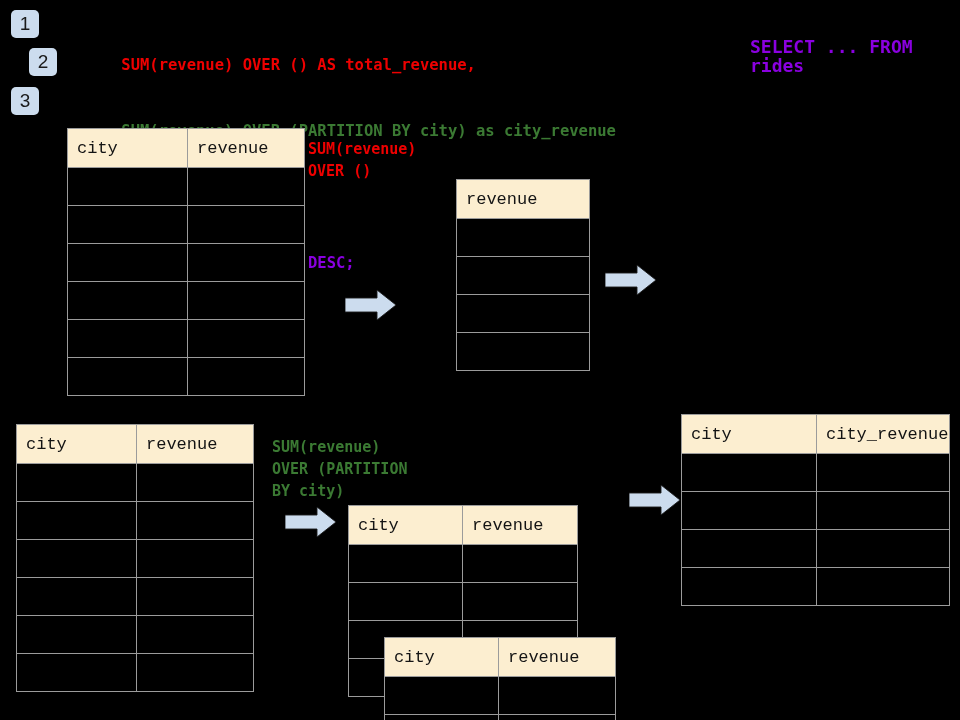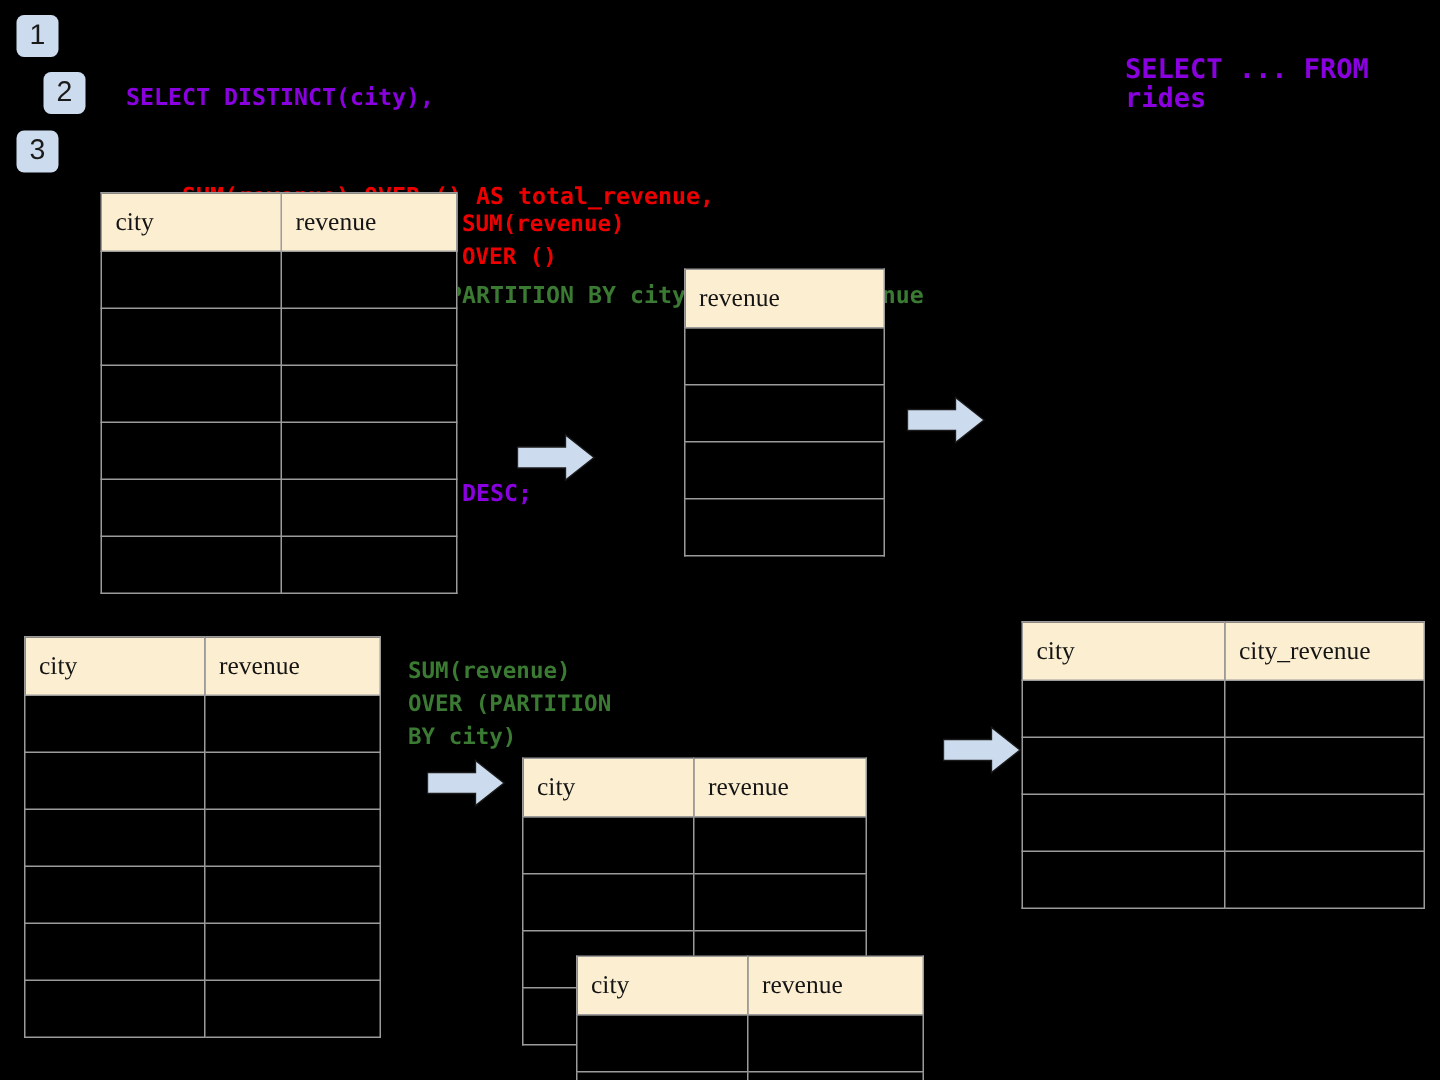--- a/index.html
+++ b/index.html
@@ -71,21 +71,21 @@
   }
   .tbl td, .tbl th {
     border: 1px solid #9b9b9b;
     padding: 0;
     height: 37px;
     background: #000000;
   }
   .tbl th {
     background: #fceed0;
     color: #141414;
-    font-family: Liberation Serif, serif;
+    font-family: Liberation Mono, monospace;
     font-size: 17px;
     font-weight: normal;
     text-align: left;
     padding-left: 9px;
     height: 38px;
   }
 
   #tbl-rides-top     { left: 67px;  top: 128px; width: 238px; }
   #tbl-rides-top col.c1 { width: 120px; }
   #tbl-revenue-total { left: 456px; top: 179px; width: 134px; }
@@ -110,21 +110,20 @@
   #arrow-4 { left: 629px; top: 483px; }
 </style>
 </head>
 <body>
 
 <div class="badge" id="badge-1">1</div>
 <div class="badge" id="badge-2">2</div>
 <div class="badge" id="badge-3">3</div>
 
 <div class="sql">
-  <div class="line c-purple">SELECT DISTINCT(city),</div>
   <div class="line c-red">    SUM(revenue) OVER () AS total_revenue,</div>
   <div class="line c-green">    SUM(revenue) OVER (PARTITION BY city) as city_revenue</div>
   <div class="line c-purple">  FROM rides</div>
   <div class="line c-purple">  ORDER by city_revenue DESC;</div>
 </div>
 
 <div class="anno" id="anno-select-from">SELECT ... FROM
 rides</div>
 <div class="anno" id="anno-over-empty">SUM(revenue)
 OVER ()</div>

